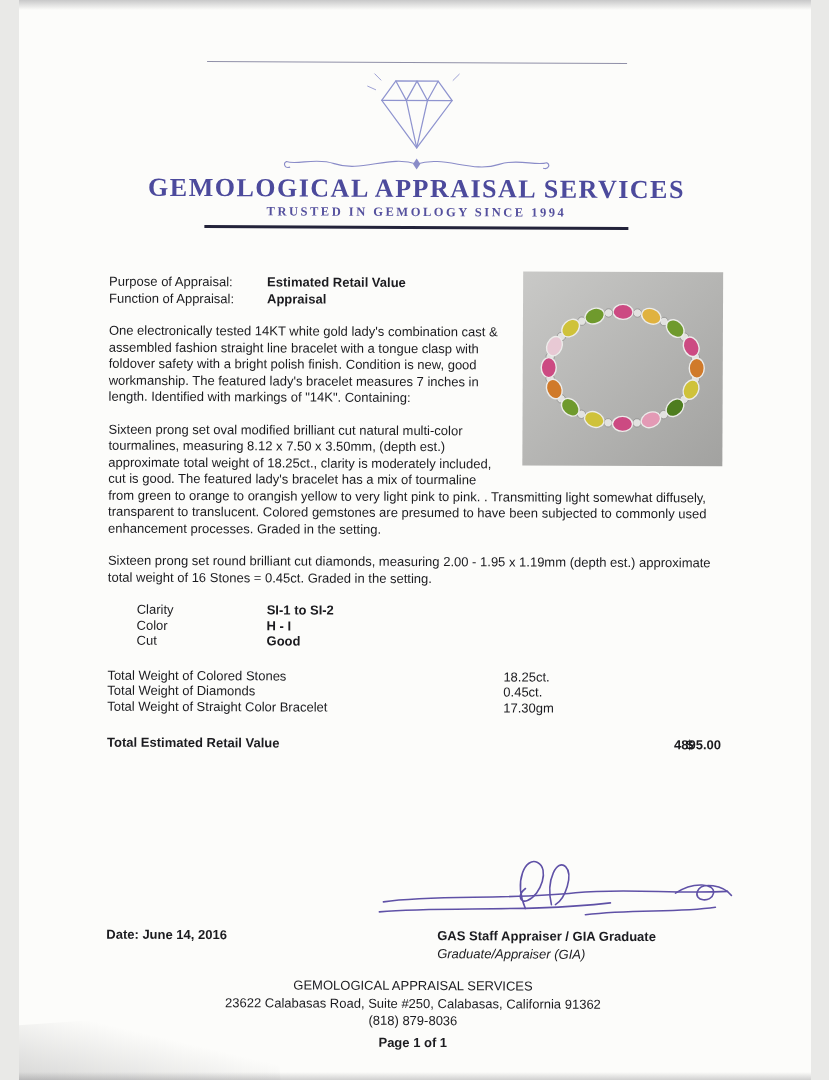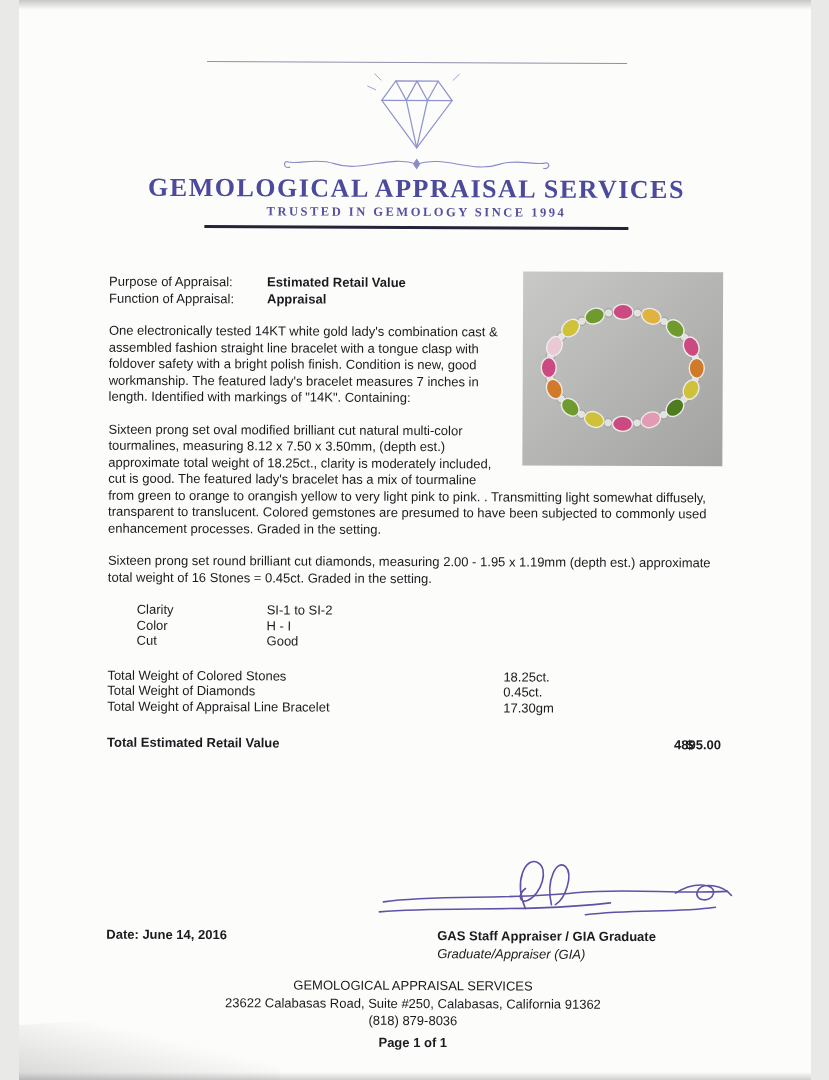--- a/index.html
+++ b/index.html
@@ -30,21 +30,21 @@
   .content{position:relative;margin:46px 89px 0;line-height:16.5px;}
   .photo{float:right;width:200px;height:194px;margin:-4px 0 12px 18px;
     background:linear-gradient(135deg,#c9c9c7,#a2a2a0);}
   .photo svg{display:block;width:100%;height:100%;}
   .kv-row .lbl{display:inline-block;width:158px;}
   .kv-row .val{font-weight:bold;}
   .para{margin:16px 0 0;}
   .grades{margin-top:16px;}
   .grade-row{margin-left:29px;line-height:15.5px;}
   .grade-row .lbl{display:inline-block;width:130px;}
-  .grade-row .val{font-weight:normal;margin-top:32px;}
+  .grade-row .val{font-weight:bold;margin-top:32px;}
   .totals{margin-top:19px;}
   .total-row{position:relative;line-height:15.5px;}
   .total-row .val{position:absolute;left:396px;font-weight:normal;}
   .retail{position:relative;margin-top:21px;font-weight:bold;}
   .retail .cur{position:absolute;left:579px;}
   .retail .amt{position:absolute;right:0;}
   
   .signature-svg{position:absolute;left:358px;top:850px;width:360px;height:78px;}
   .date-line{position:absolute;left:89px;top:928px;font-weight:bold;}
   .appraiser{position:absolute;left:420px;top:928px;}
@@ -142,21 +142,21 @@
       </div>
 
       <div class="totals">
         <div class="total-row">
           <span class="lbl">Total Weight of Colored Stones</span><span class="val">18.25ct.</span>
         </div>
         <div class="total-row">
           <span class="lbl">Total Weight of Diamonds</span><span class="val">0.45ct.</span>
         </div>
         <div class="total-row">
-          <span class="lbl">Total Weight of Appraisal Line Bracelet</span><span class="val">17.30gm</span>
+          <span class="lbl">Total Weight of Straight Color Bracelet</span><span class="val">17.30gm</span>
         </div>
       </div>
 
       <div class="retail">
         <span>Total Estimated Retail Value</span>
         <span class="cur">$</span>
         <span class="amt">4895.00</span>
       </div>
     </div>
 

